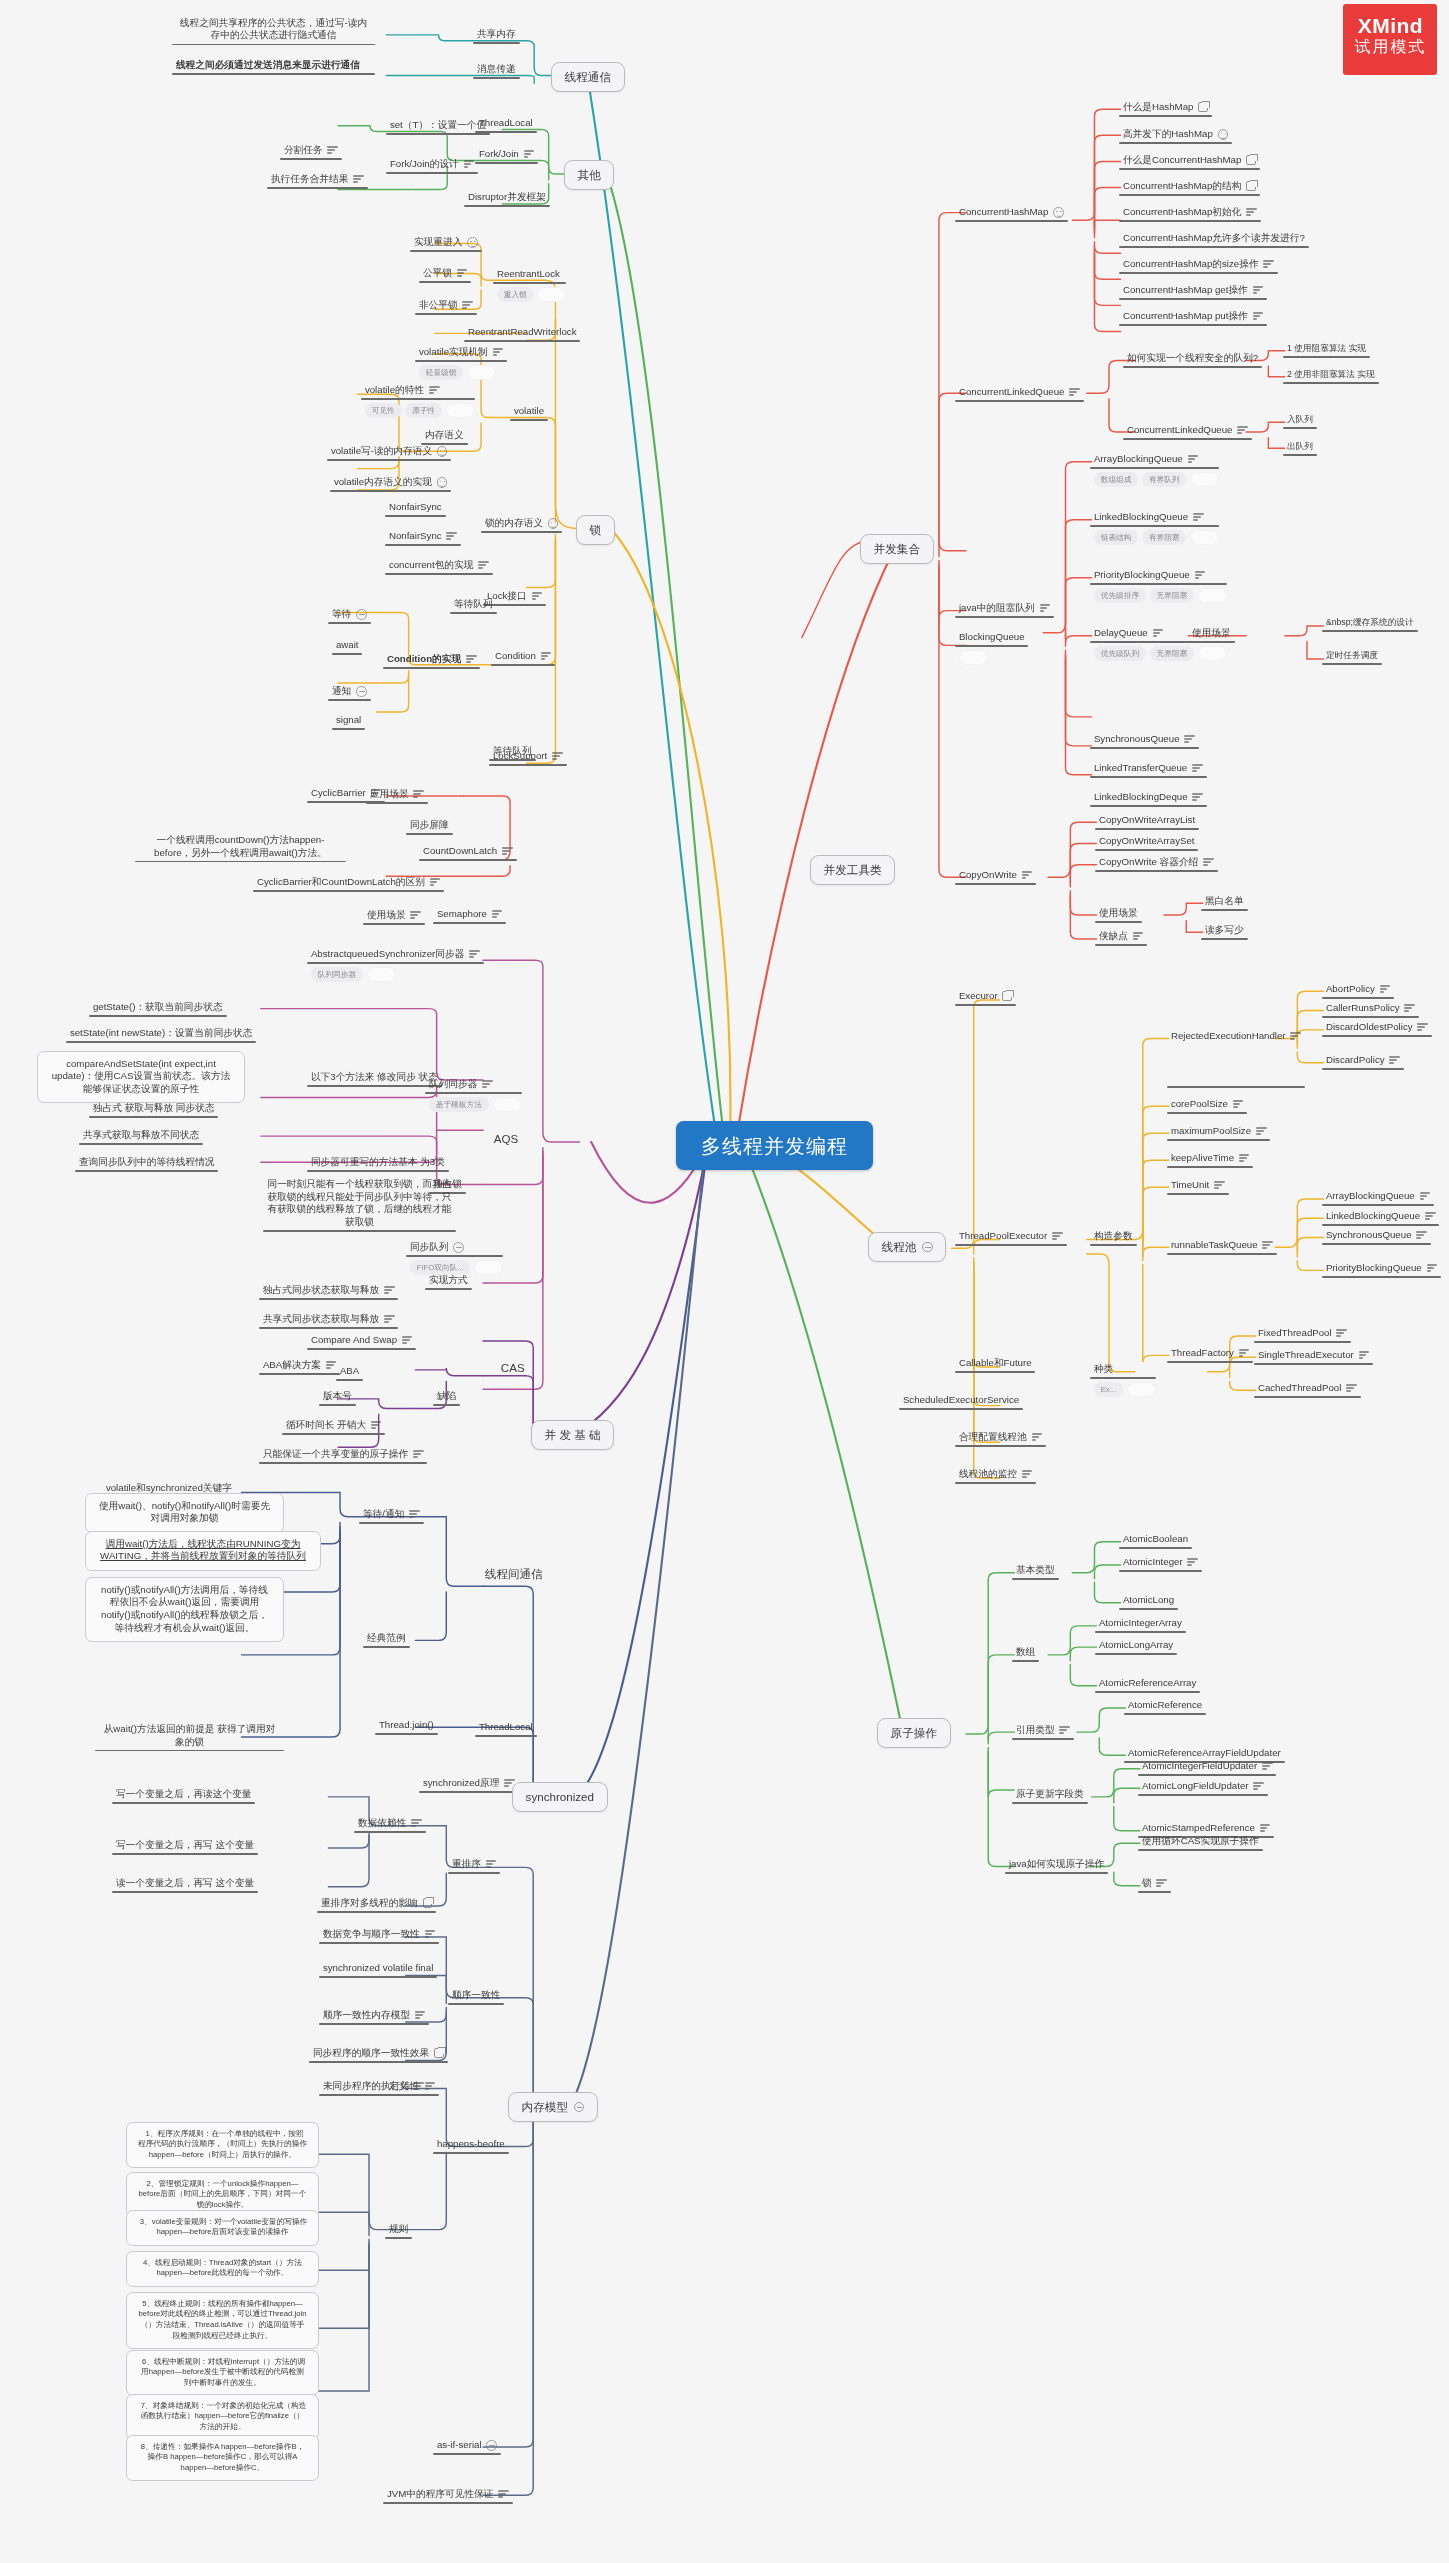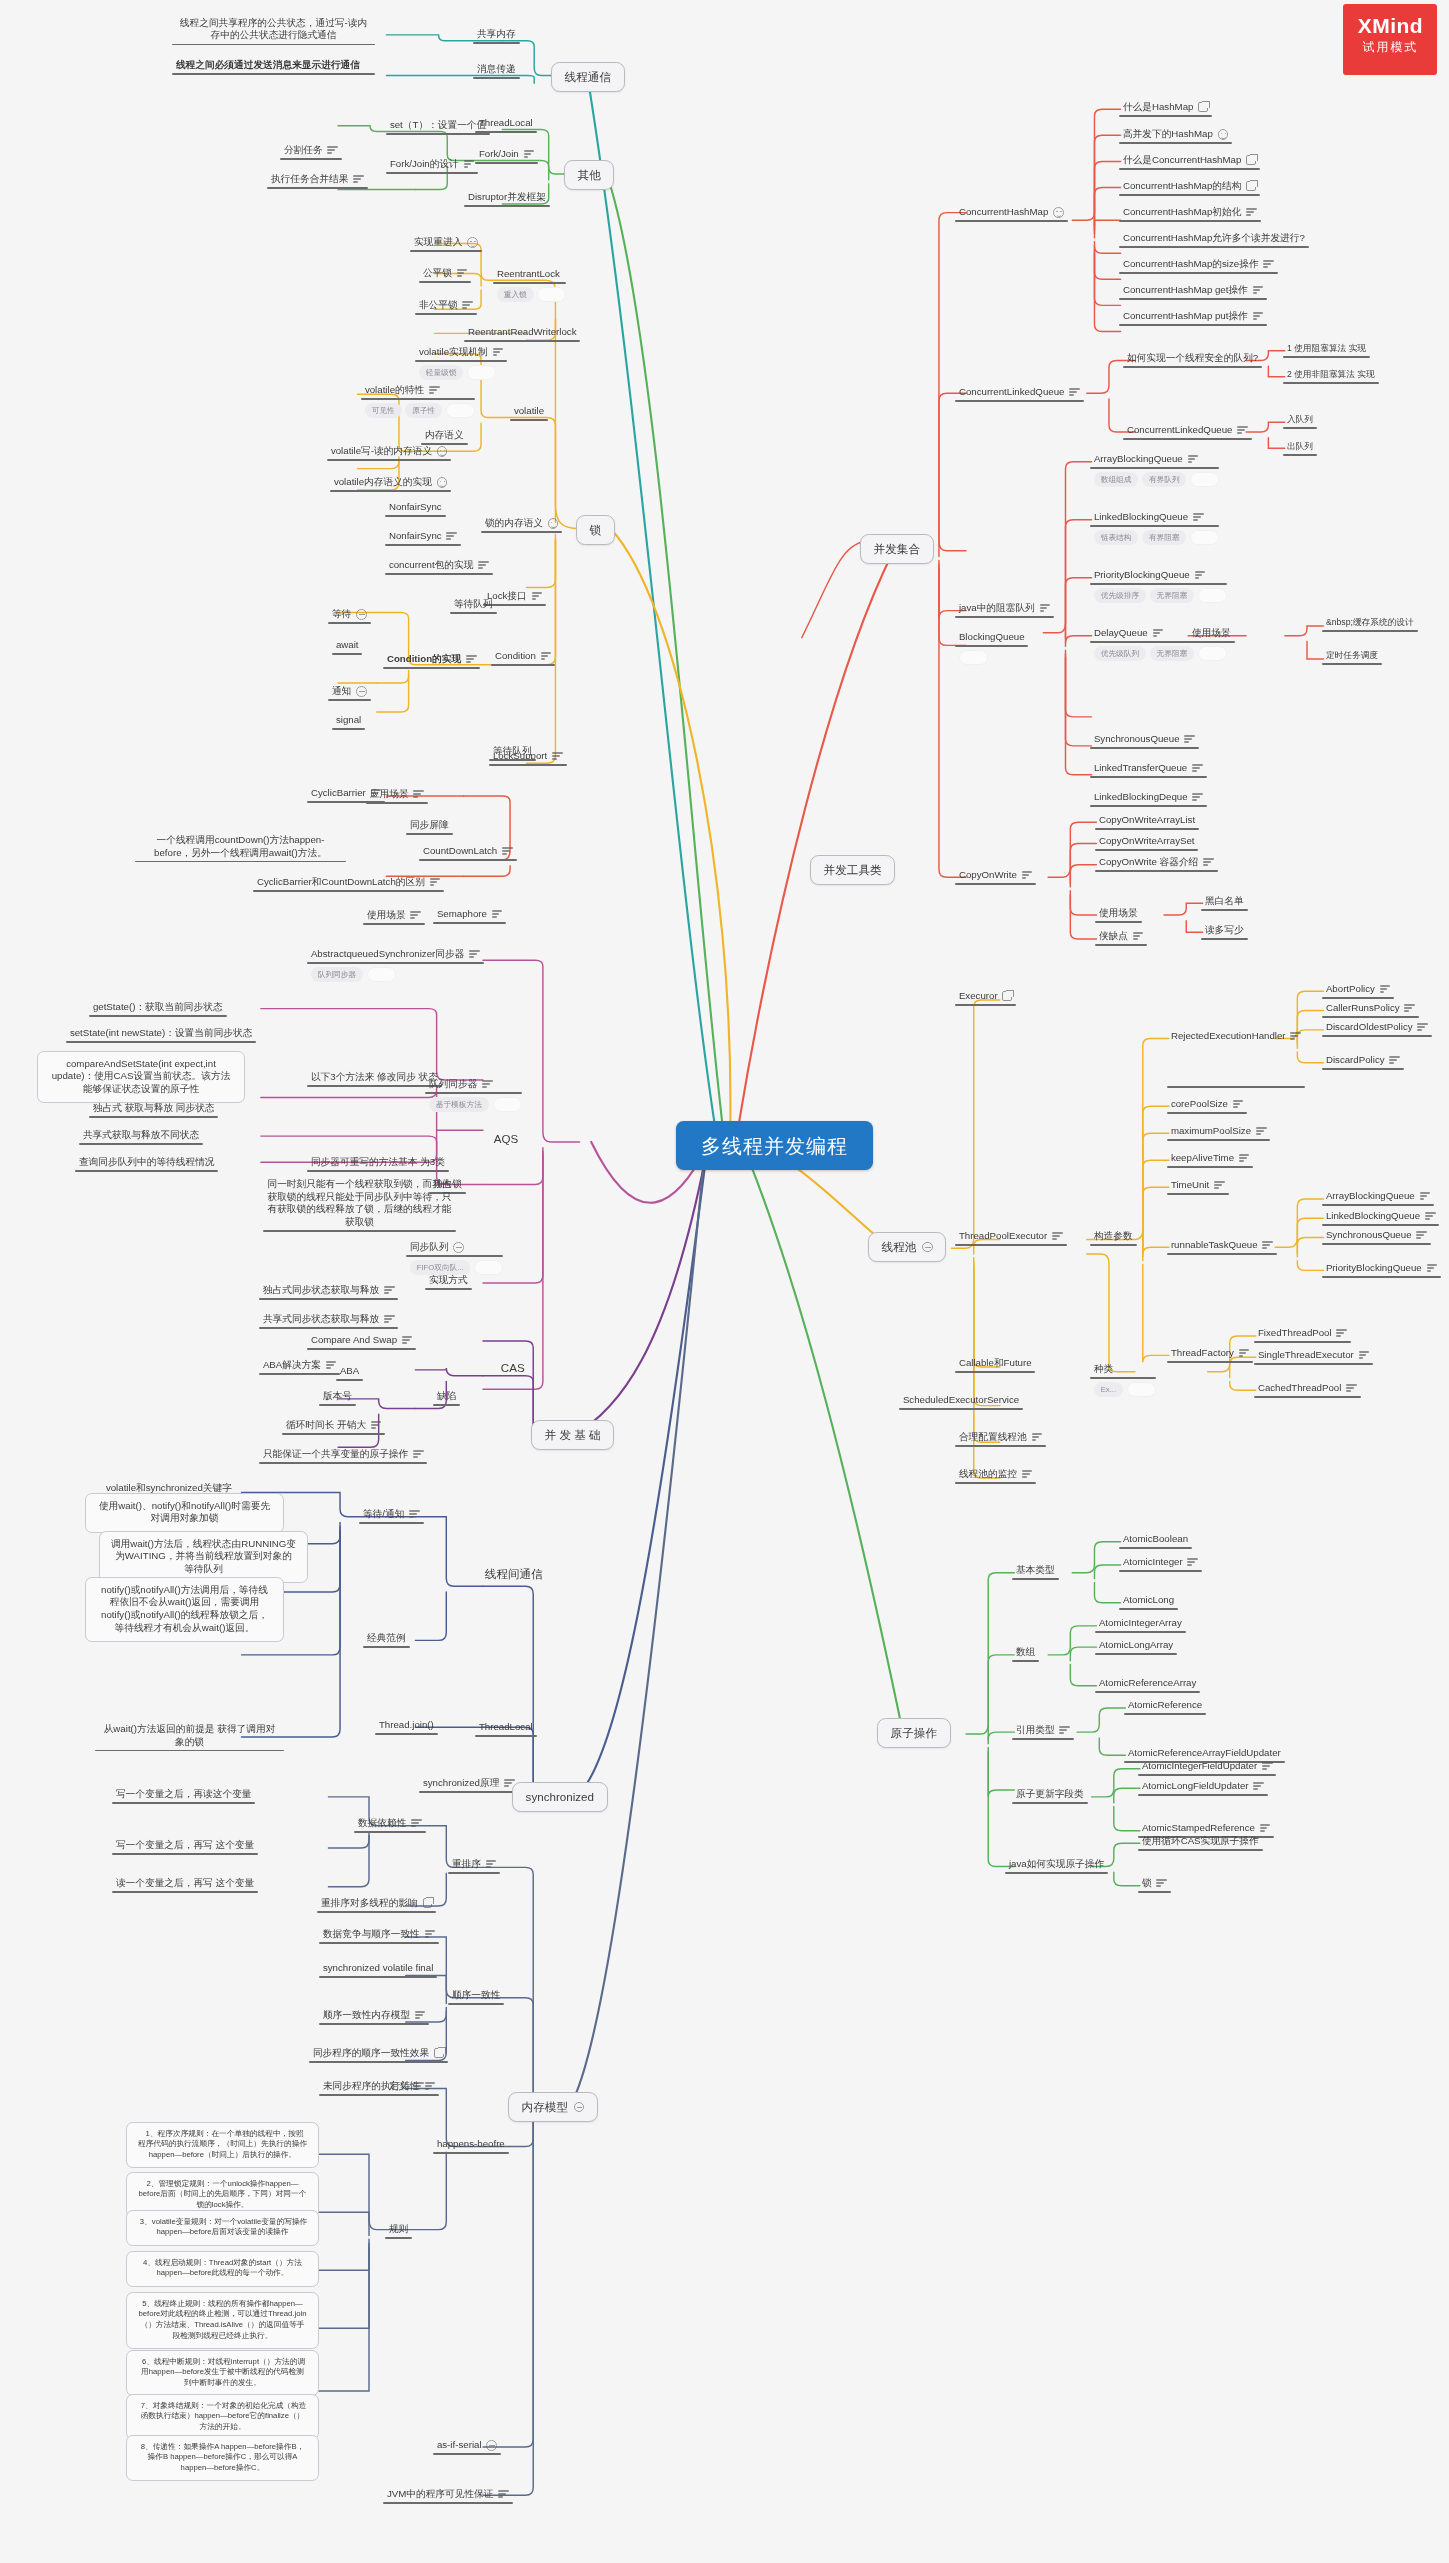--- a/index.html
+++ b/index.html
@@ -85,21 +85,21 @@
   }
 
   
   #xmind-badge{
     position:absolute; right:11.6px; top:3.9px; z-index:20;
     background:#ea3b3b; color:#fff; text-align:center;
     width:94px; height:71px; border-radius:2.9px;
     padding-top:10.6px;
   }
   #xmind-badge .b1{ font-size:21px; font-weight:bold; line-height:24px; letter-spacing:0.5px;}
-  #xmind-badge .b2{ font-size:12px; line-height:18.4px; letter-spacing:1.9px; }
+  #xmind-badge .b2{ font-size:16px; line-height:18.4px; letter-spacing:1.9px; }
 </style>
 </head>
 <body>
 
 <div id="canvas">
 
   <svg class="links" viewBox="0 0 1500 2653">
     <g fill="none" stroke-width="2.2" stroke-linecap="round">
 
       <path d="M740 1165 C 700 900, 660 400, 608 78" stroke="#2aa3a3"></path>
@@ -989,21 +989,21 @@
     <div class="row">
         <span class="txt">volatile和synchronized关键字</span>
       </div>
     <div class="underline"></div>
   </div>
   <div class="node wrap boxed" style="left:85px; top:1493px; width:199px;">
     <div class="row" style="width:100%;">
         <span class="txt">使用wait()、notify()和notifyAll()时需要先对调用对象加锁</span>
       </div>
   </div>
-  <div class="node wrap boxed" style="left:99px; top:1531px; width:209px;">
+  <div class="node wrap boxed" style="left:85px; top:1531px; width:236px;text-decoration:underline;">
     <div class="row" style="width:100%;">
         <span class="txt">调用wait()方法后，线程状态由RUNNING变为WAITING，并将当前线程放置到对象的等待队列</span>
       </div>
   </div>
   <div class="node wrap boxed" style="left:85px; top:1577px; width:199px;">
     <div class="row" style="width:100%;">
         <span class="txt">notify()或notifyAll()方法调用后，等待线程依旧不会从wait()返回，需要调用notify()或notifyAll()的线程释放锁之后，等待线程才有机会从wait()返回。</span>
       </div>
   </div>
   <div class="node wrap" style="left:95px; top:1722px; width:189px;">

